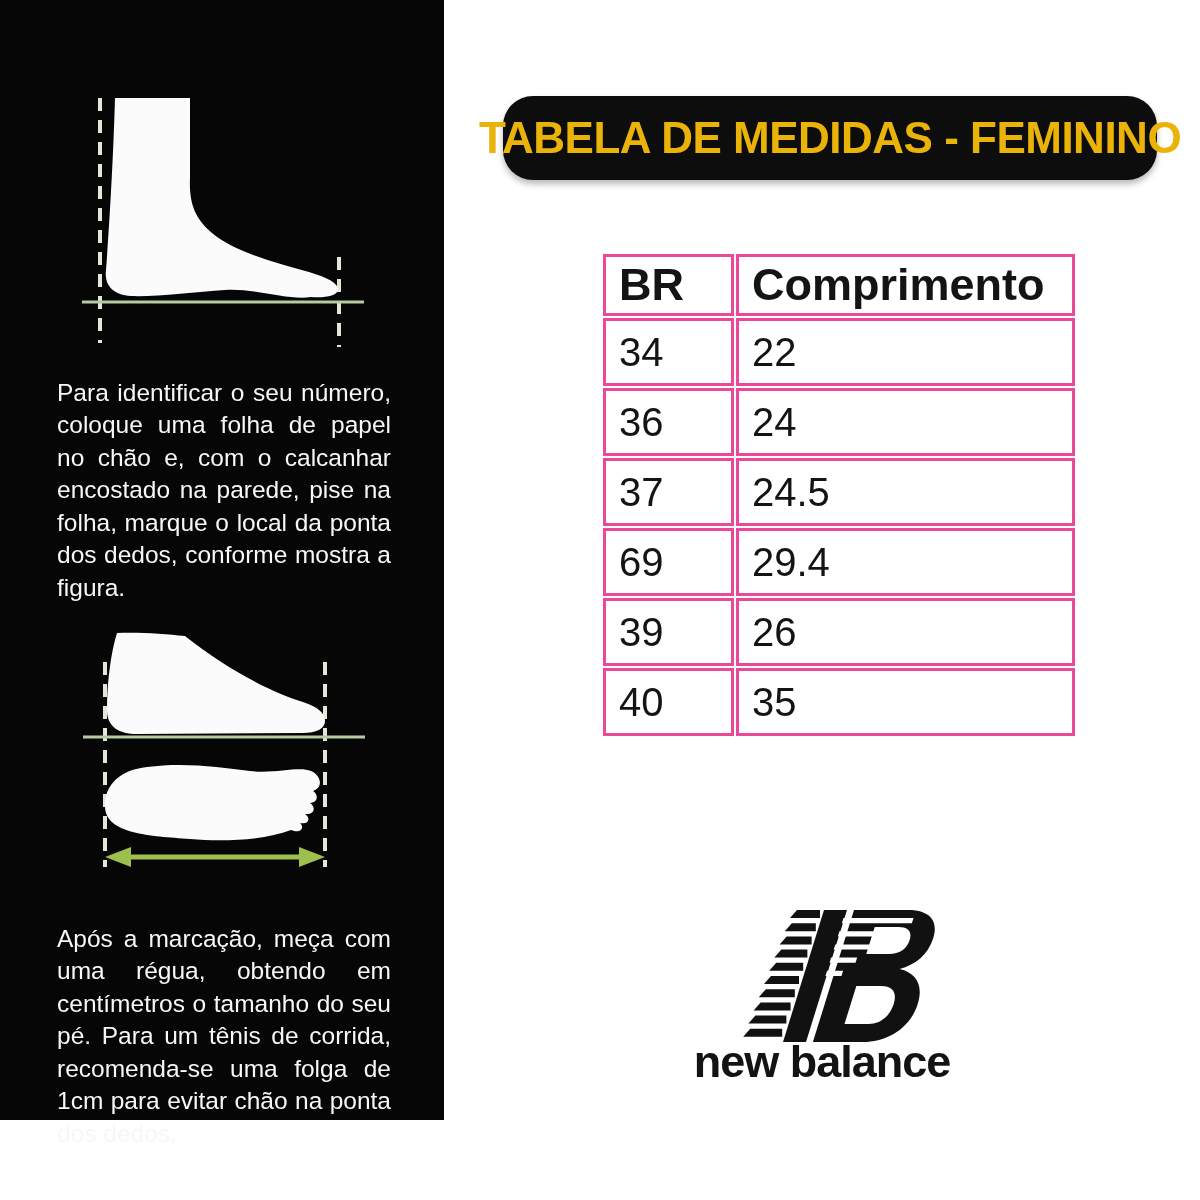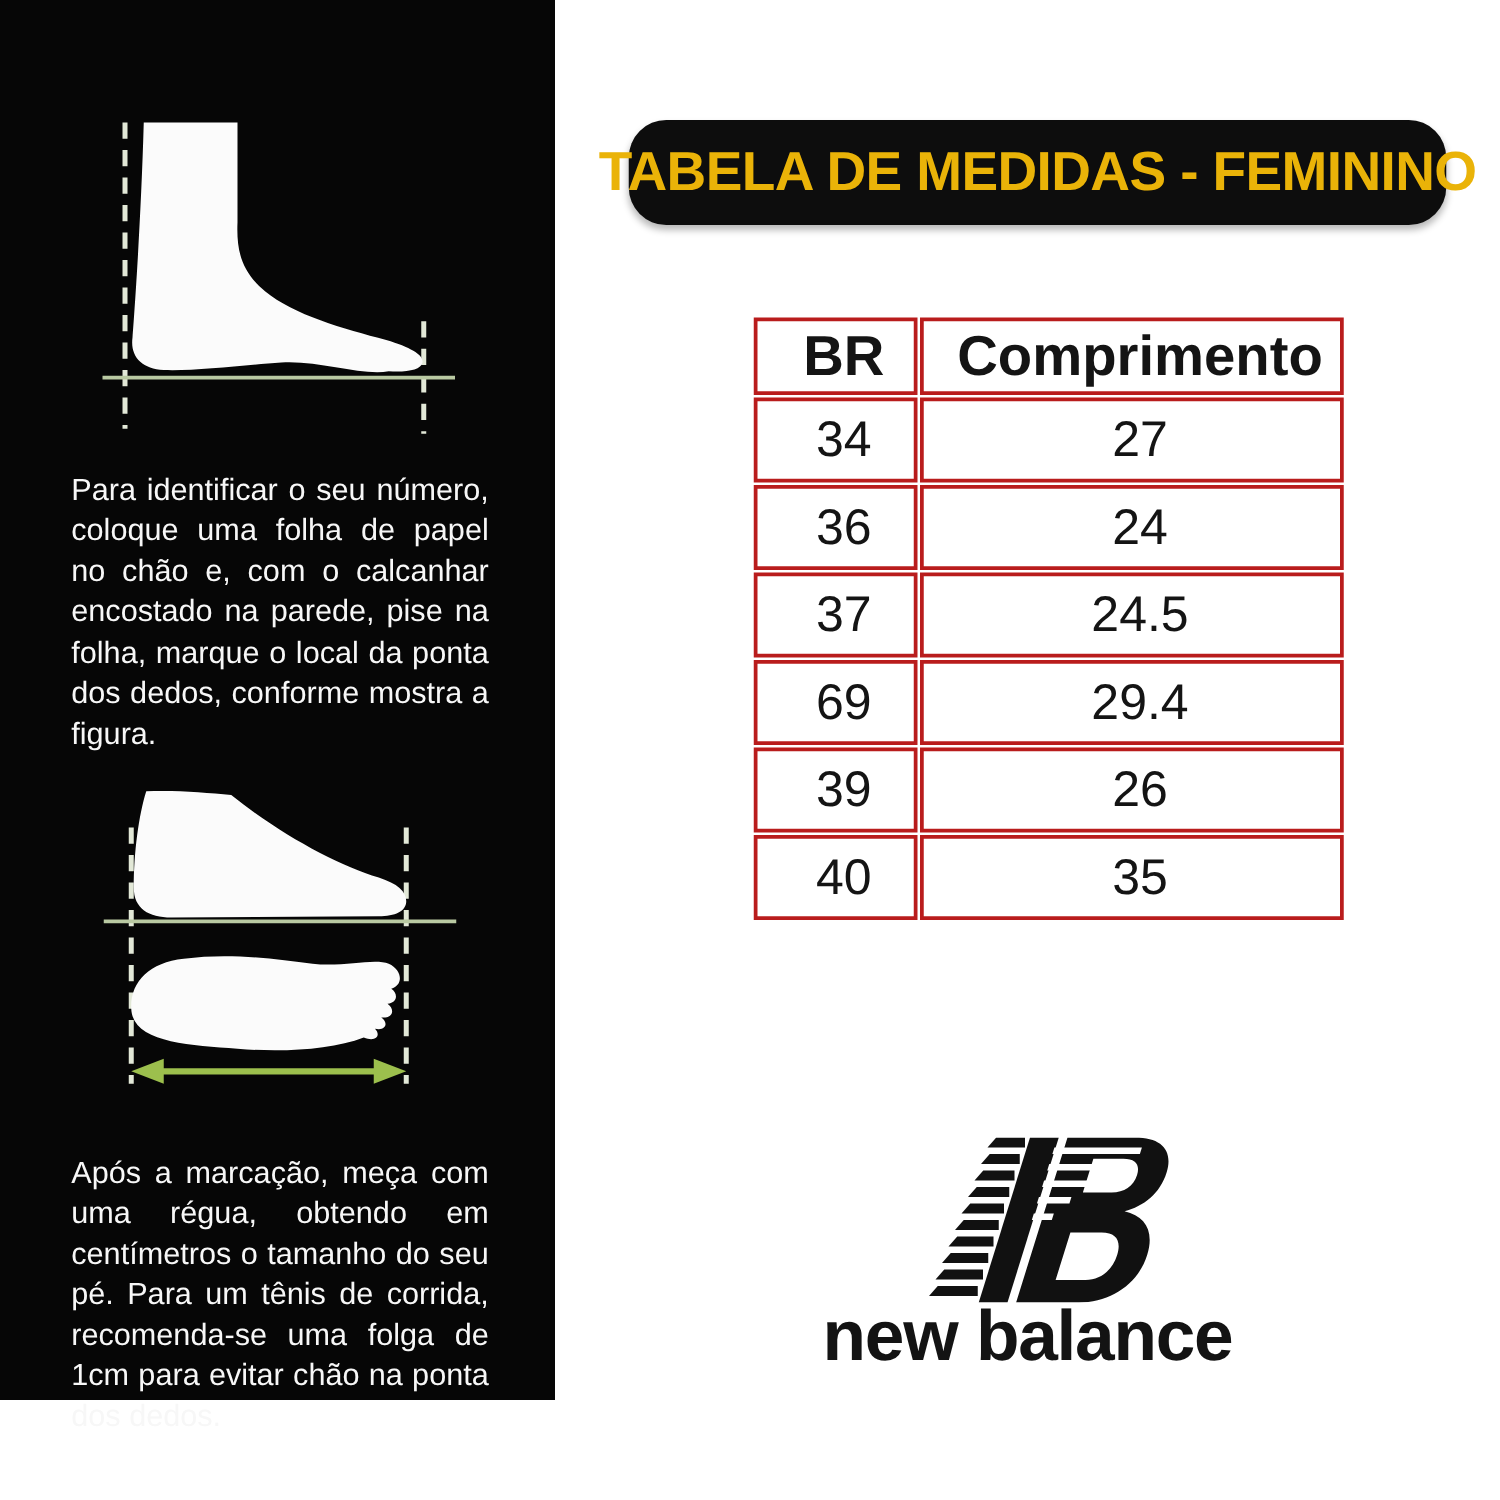--- a/index.html
+++ b/index.html
@@ -30,31 +30,31 @@
     box-shadow:0 4px 6px rgba(0,0,0,0.28);
   }
   .title-pill span{
     color:#eab308;font-weight:bold;font-size:44px;letter-spacing:-0.5px;white-space:nowrap;
   }
   table.size-table{
     position:absolute;left:601px;top:252px;width:476px;
     border-collapse:separate;border-spacing:2px;background:#ffffff;
   }
   table.size-table th,table.size-table td{
-    border:3px solid #b91c1c;text-align:center;vertical-align:middle;
+    border:3px solid #ec4899;text-align:left;vertical-align:middle;
     padding:0 0 0 13px;color:#141414;background:#ffffff;
   }
   table.size-table th{height:56px;font-size:45px;font-weight:bold;}
   table.size-table td{height:62px;font-size:40px;font-weight:normal;}
   table.size-table .col-br{width:112px;}
 
   .nb-logo{position:absolute;left:723px;top:910px;width:220px;height:132px;}
   .wordmark{
     position:absolute;left:444px;top:1036px;width:756px;
-    text-align:center;color:#131313;font-weight:bold;font-size:57px;letter-spacing:-1px;
+    text-align:center;color:#131313;font-weight:bold;font-size:45px;letter-spacing:-1px;
   }
 </style>
 </head>
 <body>
 
 <div class="canvas">
 
   <aside class="panel">
 
     <svg class="illu illu1" viewBox="0 0 300 265">
@@ -117,21 +117,21 @@
   <table class="size-table">
     <thead>
       <tr>
         <th class="col-br">BR</th>
         <th>Comprimento</th>
       </tr>
     </thead>
     <tbody>
         <tr>
           <td class="col-br">34</td>
-          <td>27</td>
+          <td>22</td>
         </tr>
         <tr>
           <td class="col-br">36</td>
           <td>24</td>
         </tr>
         <tr>
           <td class="col-br">37</td>
           <td>24.5</td>
         </tr>
         <tr>

